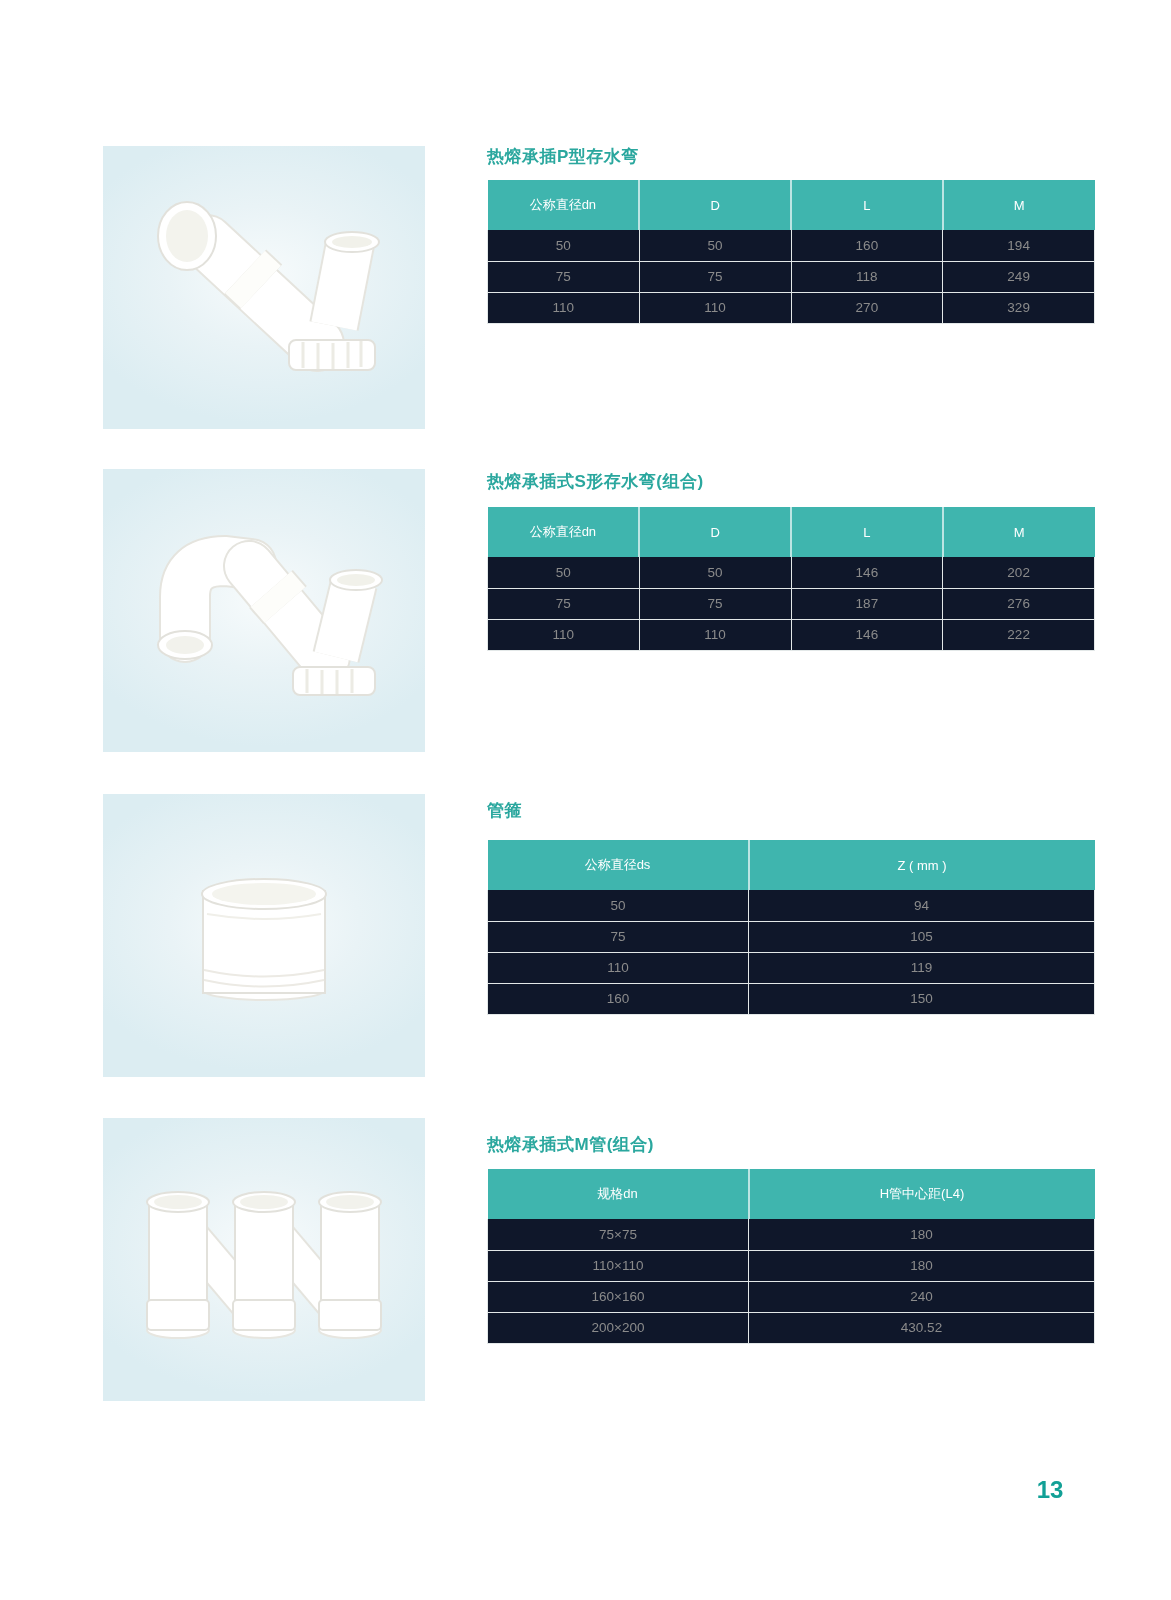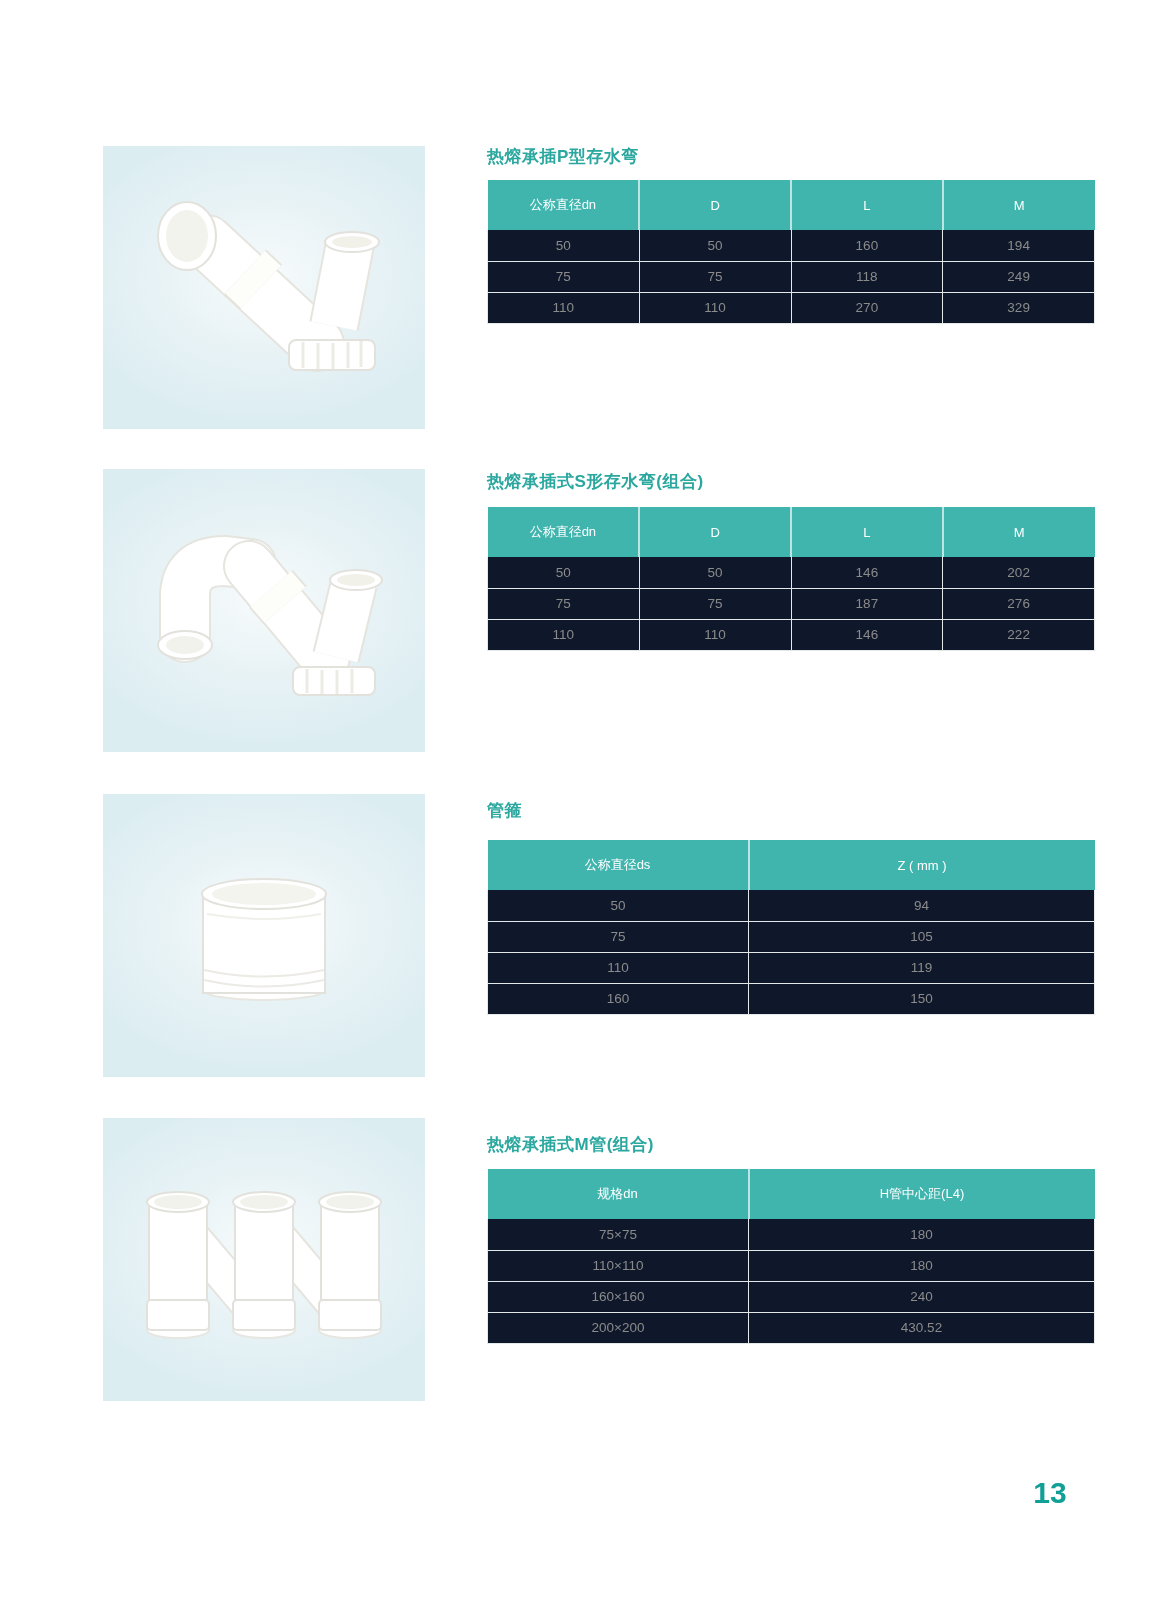--- a/index.html
+++ b/index.html
@@ -58,21 +58,21 @@
     border: 1px solid #e3e8e8;
     border-top: none;
   }
   table.cols2 th:first-child, table.cols2 td:first-child { width: 43%; }
   .page-number {
     position: absolute;
     left: 1015px;
     top: 1468px;
     width: 70px;
     text-align: center;
-    font-size: 30px;
+    font-size: 24px;
     font-weight: bold;
     color: #12a096;
   }
   
   .s0 .imgbox { top: 138px; }  .s0 .title { top: 138px; }  .s0 .tbl { top: 172px; }
   .s1 .imgbox { top: 461px; }  .s1 .title { top: 463px; }  .s1 .tbl { top: 499px; }
   .s2 .imgbox { top: 786px; }  .s2 .title { top: 792px; }  .s2 .tbl { top: 832px; }
   .s3 .imgbox { top: 1110px; } .s3 .title { top: 1126px; } .s3 .tbl { top: 1161px; }
 </style>
 </head>

